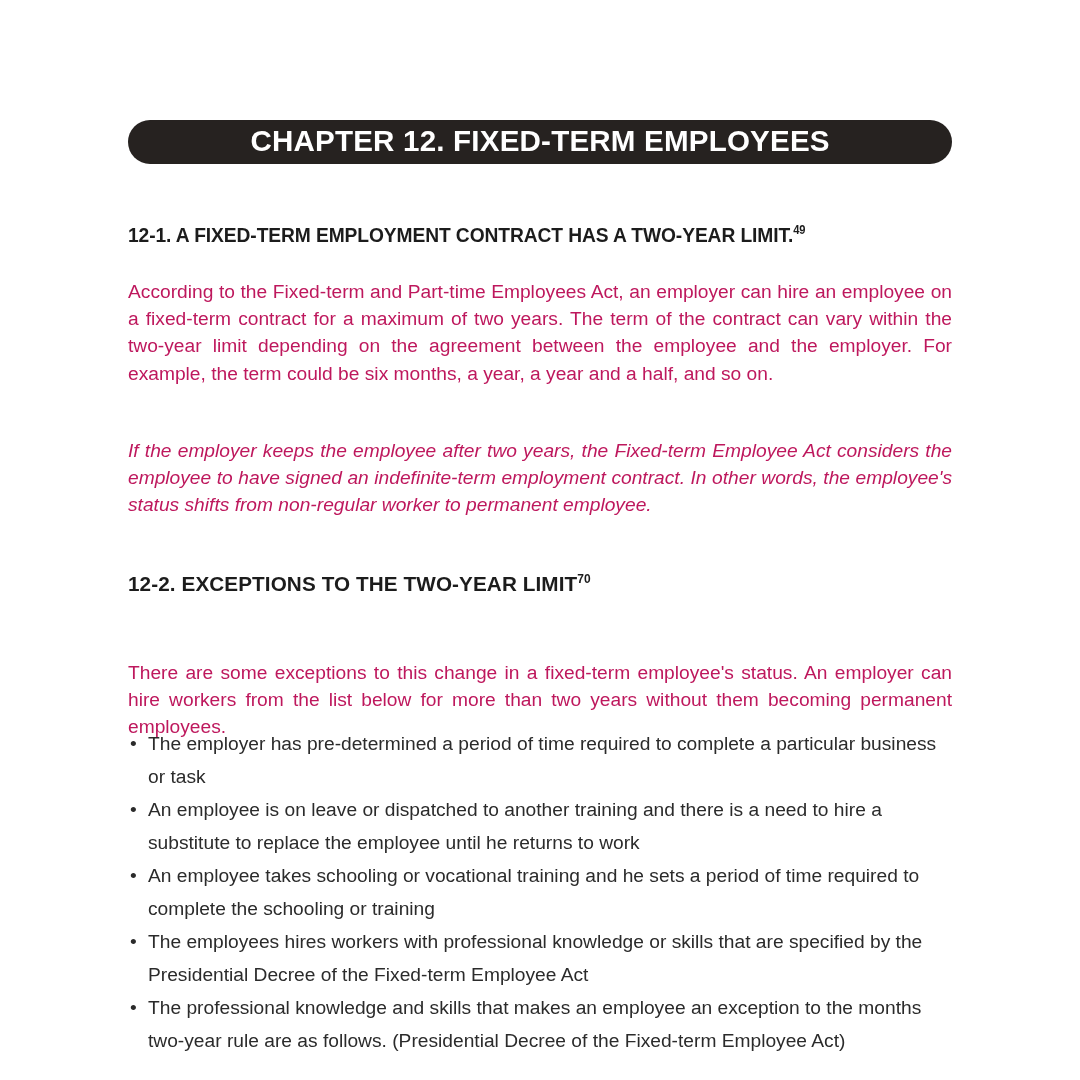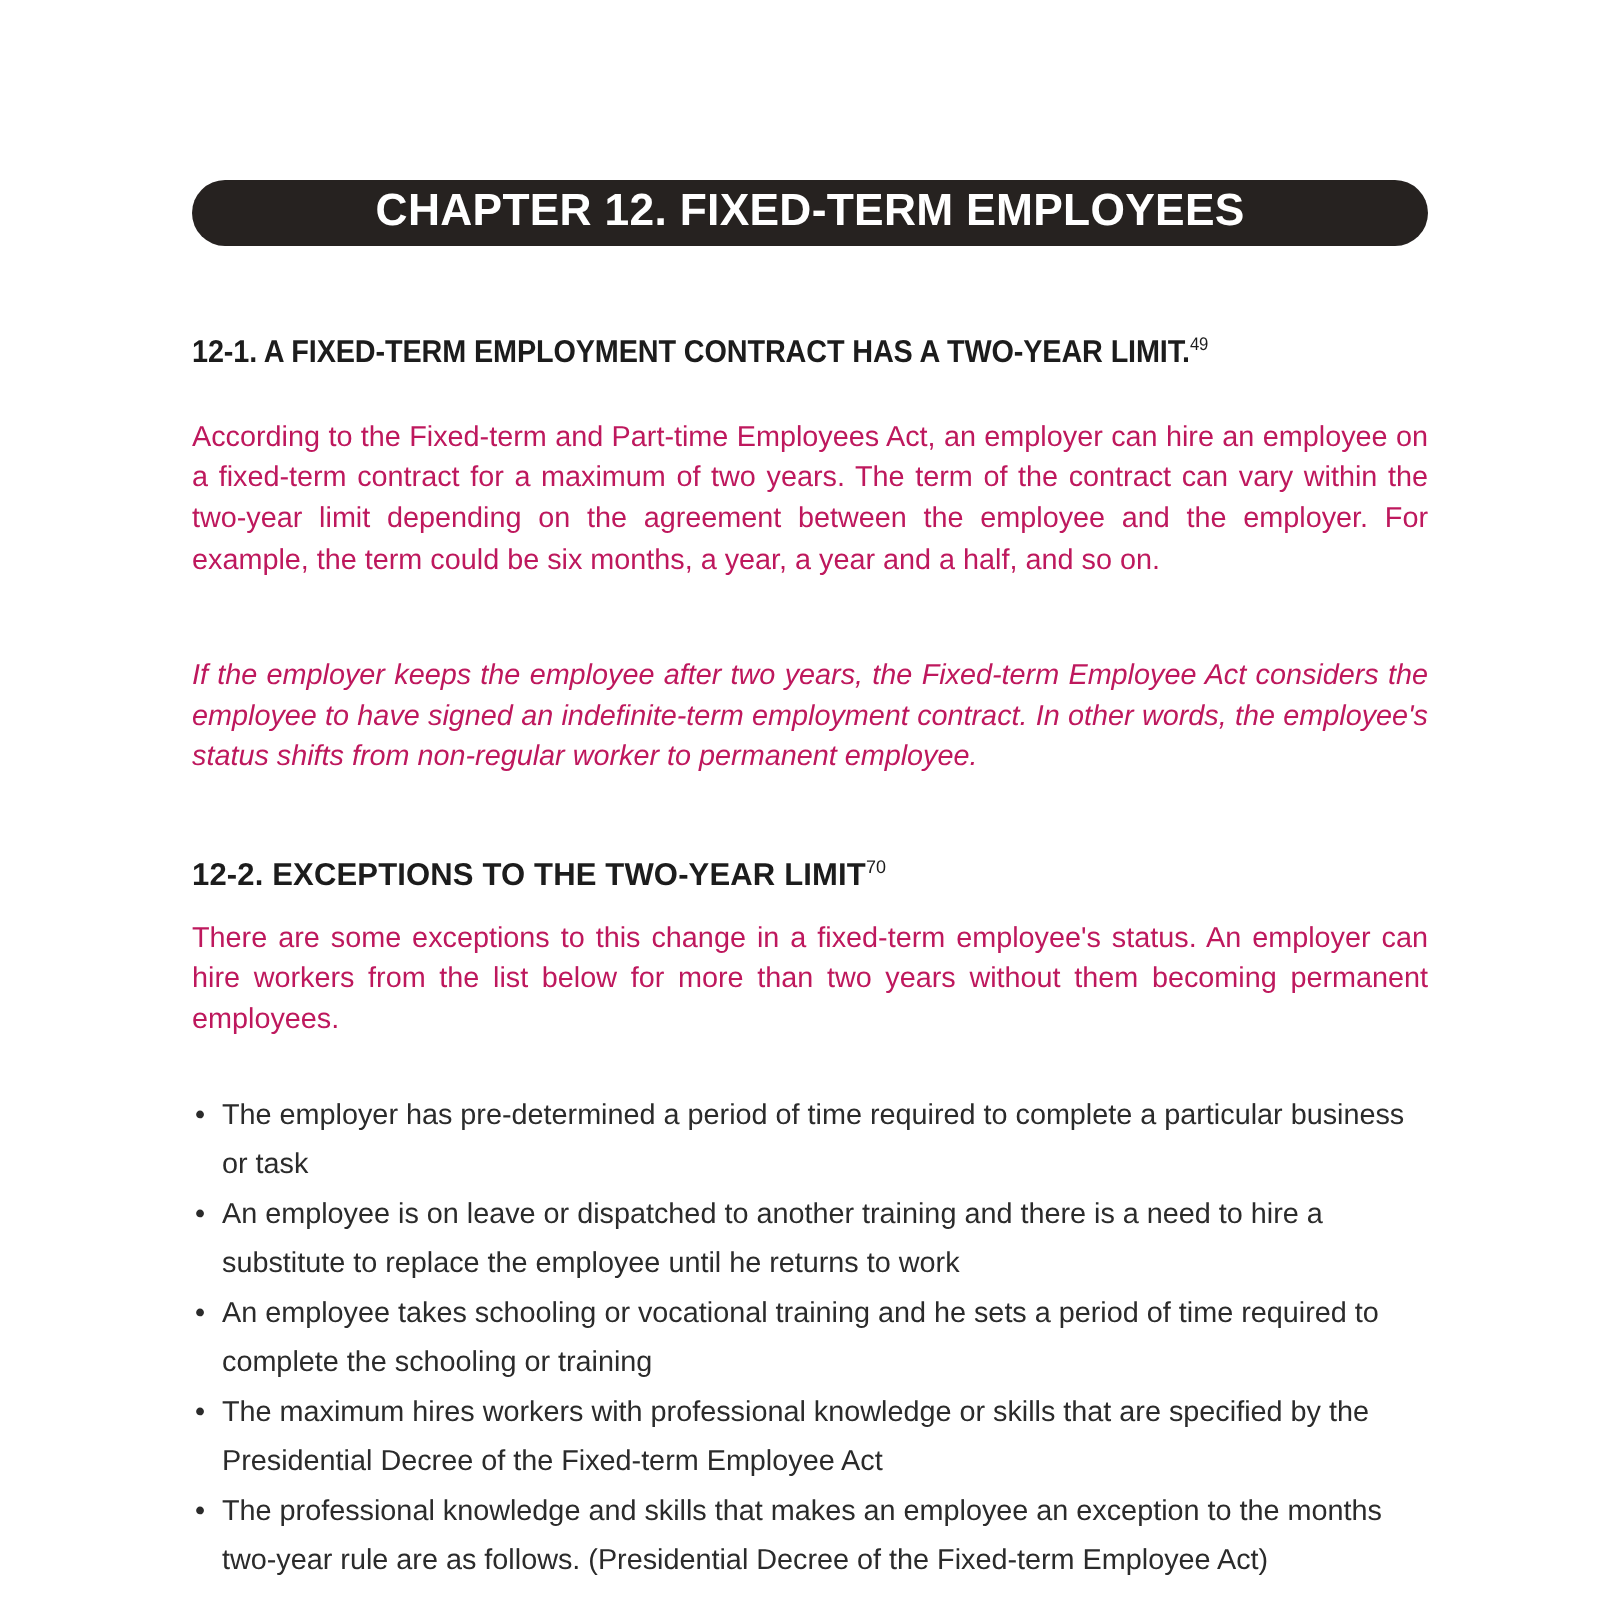--- a/index.html
+++ b/index.html
@@ -54,21 +54,21 @@
     position: absolute;
     left: 128px;
     color: #1c1c1c;
     font-weight: bold;
     white-space: nowrap;
     line-height: 1;
   }
   .section-heading .sup {
     font-size: 0.58em;
     vertical-align: super;
-    font-weight: normal;
+    font-weight: bold;
     line-height: 0;
   }
   #heading-12-1 {
     top: 224px;
     font-size: 21px;
     transform: scaleX(0.915);
     transform-origin: left center;
     letter-spacing: -0.1px;
   }
   #heading-12-2 {
@@ -89,21 +89,21 @@
     font-size: 19.2px;
     line-height: 27.2px;
     text-align: justify;
     text-justify: inter-word;
   }
   .para.last-line-natural {
     text-align-last: left;
   }
   #para-1 { top: 278px; }
   #para-2 { top: 437px; font-style: italic; }
-  #para-3 { top: 612px; }
+  #para-3 { top: 659px; }
 
   
   .bullet-list {
     position: absolute;
     left: 128px;
     top: 727px;
     width: 830px;
     margin: 0;
     padding: 0;
     list-style: none;
@@ -157,21 +157,21 @@
     <li class="bullet-item">
       <span class="bullet-marker">•</span>
       <span>An employee is on leave or dispatched to another training and there is a need to hire a substitute to replace the employee until he returns to work</span>
     </li>
     <li class="bullet-item">
       <span class="bullet-marker">•</span>
       <span>An employee takes schooling or vocational training and he sets a period of time required to complete the schooling or training</span>
     </li>
     <li class="bullet-item">
       <span class="bullet-marker">•</span>
-      <span>The maximum hires workers with professional knowledge or skills that are specified by the Presidential Decree of the Fixed-term Employee Act</span>
+      <span>The employees hires workers with professional knowledge or skills that are specified by the Presidential Decree of the Fixed-term Employee Act</span>
     </li>
     <li class="bullet-item">
       <span class="bullet-marker">•</span>
       <span>The professional knowledge and skills that makes an employee an exception to the months two-year rule are as follows. (Presidential Decree of the Fixed-term Employee Act)</span>
     </li>
   </ul>
 
 </div>
 
 </body></html>

